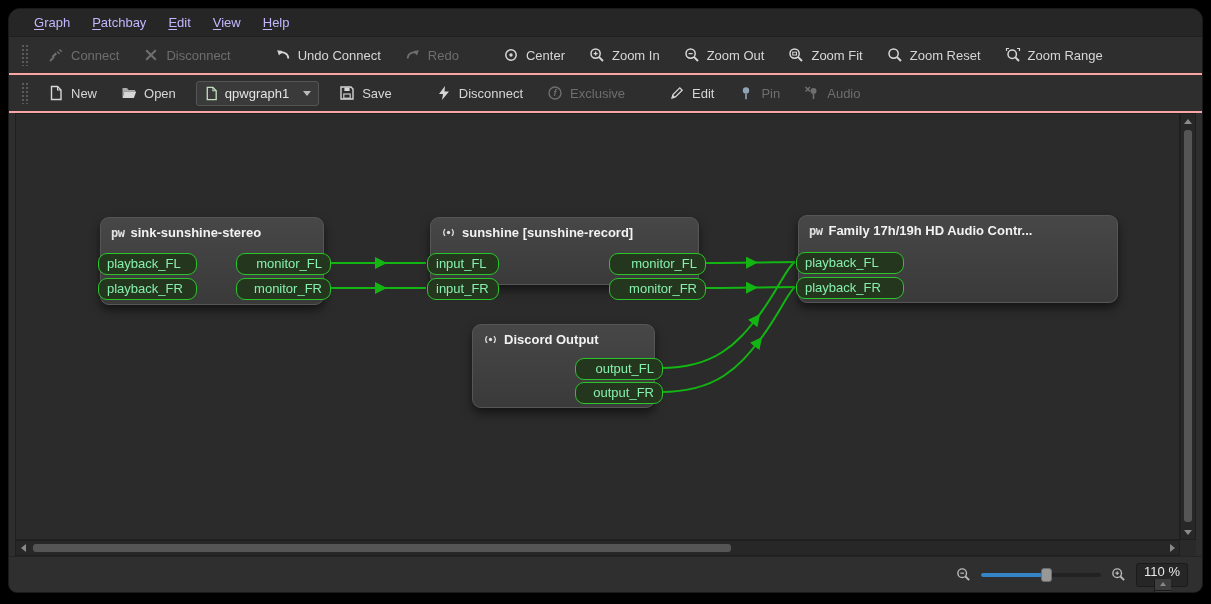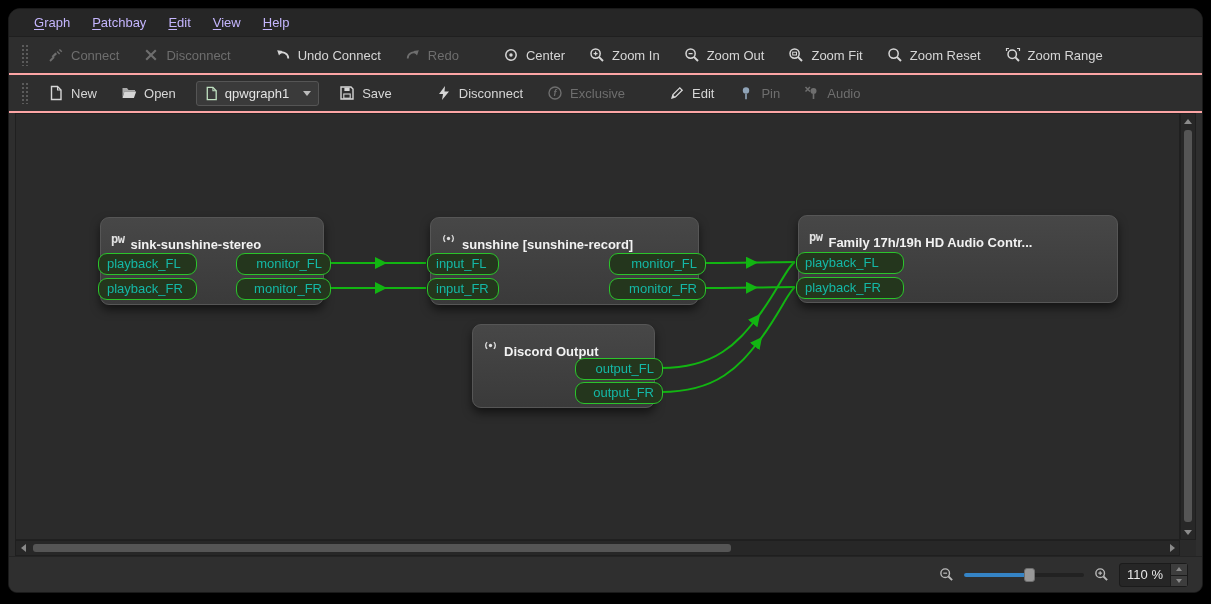--- a/index.html
+++ b/index.html
@@ -42,35 +42,35 @@
   .tri{width:0;height:0;}
   .tri.up{border-left:4px solid transparent;border-right:4px solid transparent;border-bottom:5px solid #8a8a8a;}
   .tri.down{border-left:4px solid transparent;border-right:4px solid transparent;border-top:5px solid #8a8a8a;}
   .tri.left{border-top:4px solid transparent;border-bottom:4px solid transparent;border-right:5px solid #8a8a8a;}
   .tri.right{border-top:4px solid transparent;border-bottom:4px solid transparent;border-left:5px solid #8a8a8a;}
   .corner{background:#2a2a2a;}
   
   .node{position:absolute;background:linear-gradient(#474747,#3a3a3a);border:1px solid #565656;border-radius:9px;
     box-shadow:0 5px 10px rgba(0,0,0,.55);}
   .node-header{display:flex;align-items:center;gap:6px;padding:7px 10px 0 10px;}
-  .ntitle{color:#f2f2f2;font-weight:bold;font-size:13px;white-space:nowrap;overflow:hidden;margin-top:12px;}
+  .ntitle{color:#f2f2f2;font-weight:bold;font-size:13px;white-space:nowrap;overflow:hidden;}
   .nicon{color:#e0e0e0;display:flex;align-items:center;}
   .nicon.pw{font-weight:bold;font-size:12px;letter-spacing:-0.5px;font-family:"DejaVu Sans Mono",monospace;}
   .nicon svg{width:15px;height:15px;}
   .port{position:absolute;height:22px;line-height:19px;border:1.5px solid #2bc42b;border-radius:9px;
-    background:#24361d;color:#14b8a6;font-size:13px;padding:0 8px;white-space:nowrap;overflow:hidden;cursor:pointer;}
+    background:#24361d;color:#86efac;font-size:13px;padding:0 8px;white-space:nowrap;overflow:hidden;cursor:pointer;}
   .port.out{text-align:right;border-radius:9px;}
   
   .statusbar{height:36px;background:#2f2f2f;border-top:1px solid #242424;display:flex;align-items:center;justify-content:flex-end;gap:10px;padding-right:14px;flex:none;}
   .statusbar svg{width:15px;height:15px;color:#b9b9b9;}
   .slider{position:relative;width:120px;height:16px;cursor:pointer;}
   .slider .track{position:absolute;left:0;right:0;top:6px;height:4px;background:#222;border-radius:2px;}
   .slider .fill{position:absolute;left:0;top:6px;height:4px;width:52%;background:#3584c6;border-radius:2px;}
   .slider .knob{position:absolute;left:50%;top:1px;width:11px;height:14px;background:#989898;border-radius:3px;border:1px solid #6e6e6e;}
-  .spinbox{display:flex;align-items:center;background:#262626;border:1px solid #1b1b1b;border-radius:3px;height:24px;}
+  .spinbox{display:flex;align-items:center;background:#262626;border:1px solid #1b1b1b;border-radius:3px;height:24px;flex-direction:column;}
   .spin-val{color:#e8e8e8;font-size:13px;padding:0 7px;min-width:44px;text-align:right;}
   .spin-btns{display:flex;flex-direction:column;border-left:1px solid #1b1b1b;}
   .spin-btns div{width:16px;height:11px;background:#3d3d3d;display:flex;align-items:center;justify-content:center;cursor:pointer;}
   .spin-btns div+div{border-top:1px solid #1b1b1b;}
   .spin-btns .tri.up{border-bottom-width:4px;border-left-width:3.5px;border-right-width:3.5px;}
   .spin-btns .tri.down{border-top-width:4px;border-left-width:3.5px;border-right-width:3.5px;}
 </style>
 </head>
 <body>
 
@@ -259,21 +259,21 @@
         <div class="node-header">
           <span class="nicon pw">pw</span>
           <span class="ntitle">sink-sunshine-stereo</span>
         </div>
         <div class="port in" style="left:-3px;top:35px;width:99px">playback_FL</div>
         <div class="port in" style="left:-3px;top:60px;width:99px">playback_FR</div>
         <div class="port out" style="left:135px;top:35px;width:95px">monitor_FL</div>
         <div class="port out" style="left:135px;top:60px;width:95px">monitor_FR</div>
       </div>
 
-      <div class="node" style="left:414px;top:103px;width:269px;height:88px">
+      <div class="node" style="left:414px;top:103px;width:269px;height:68px">
         <div class="node-header">
           <span class="nicon">
               <svg viewBox="0 0 16 16">
                 <circle cx="8" cy="8" r="1.8" fill="currentColor"></circle>
                 <path d="M4.4 4.4 a5 5 0 0 0 0 7.2 M11.6 4.4 a5 5 0 0 1 0 7.2" fill="none" stroke="currentColor" stroke-width="1.4"></path>
               </svg>
             </span>
           <span class="ntitle">sunshine [sunshine-record]</span>
         </div>
         <div class="port in" style="left:-4px;top:35px;width:72px">input_FL</div>

